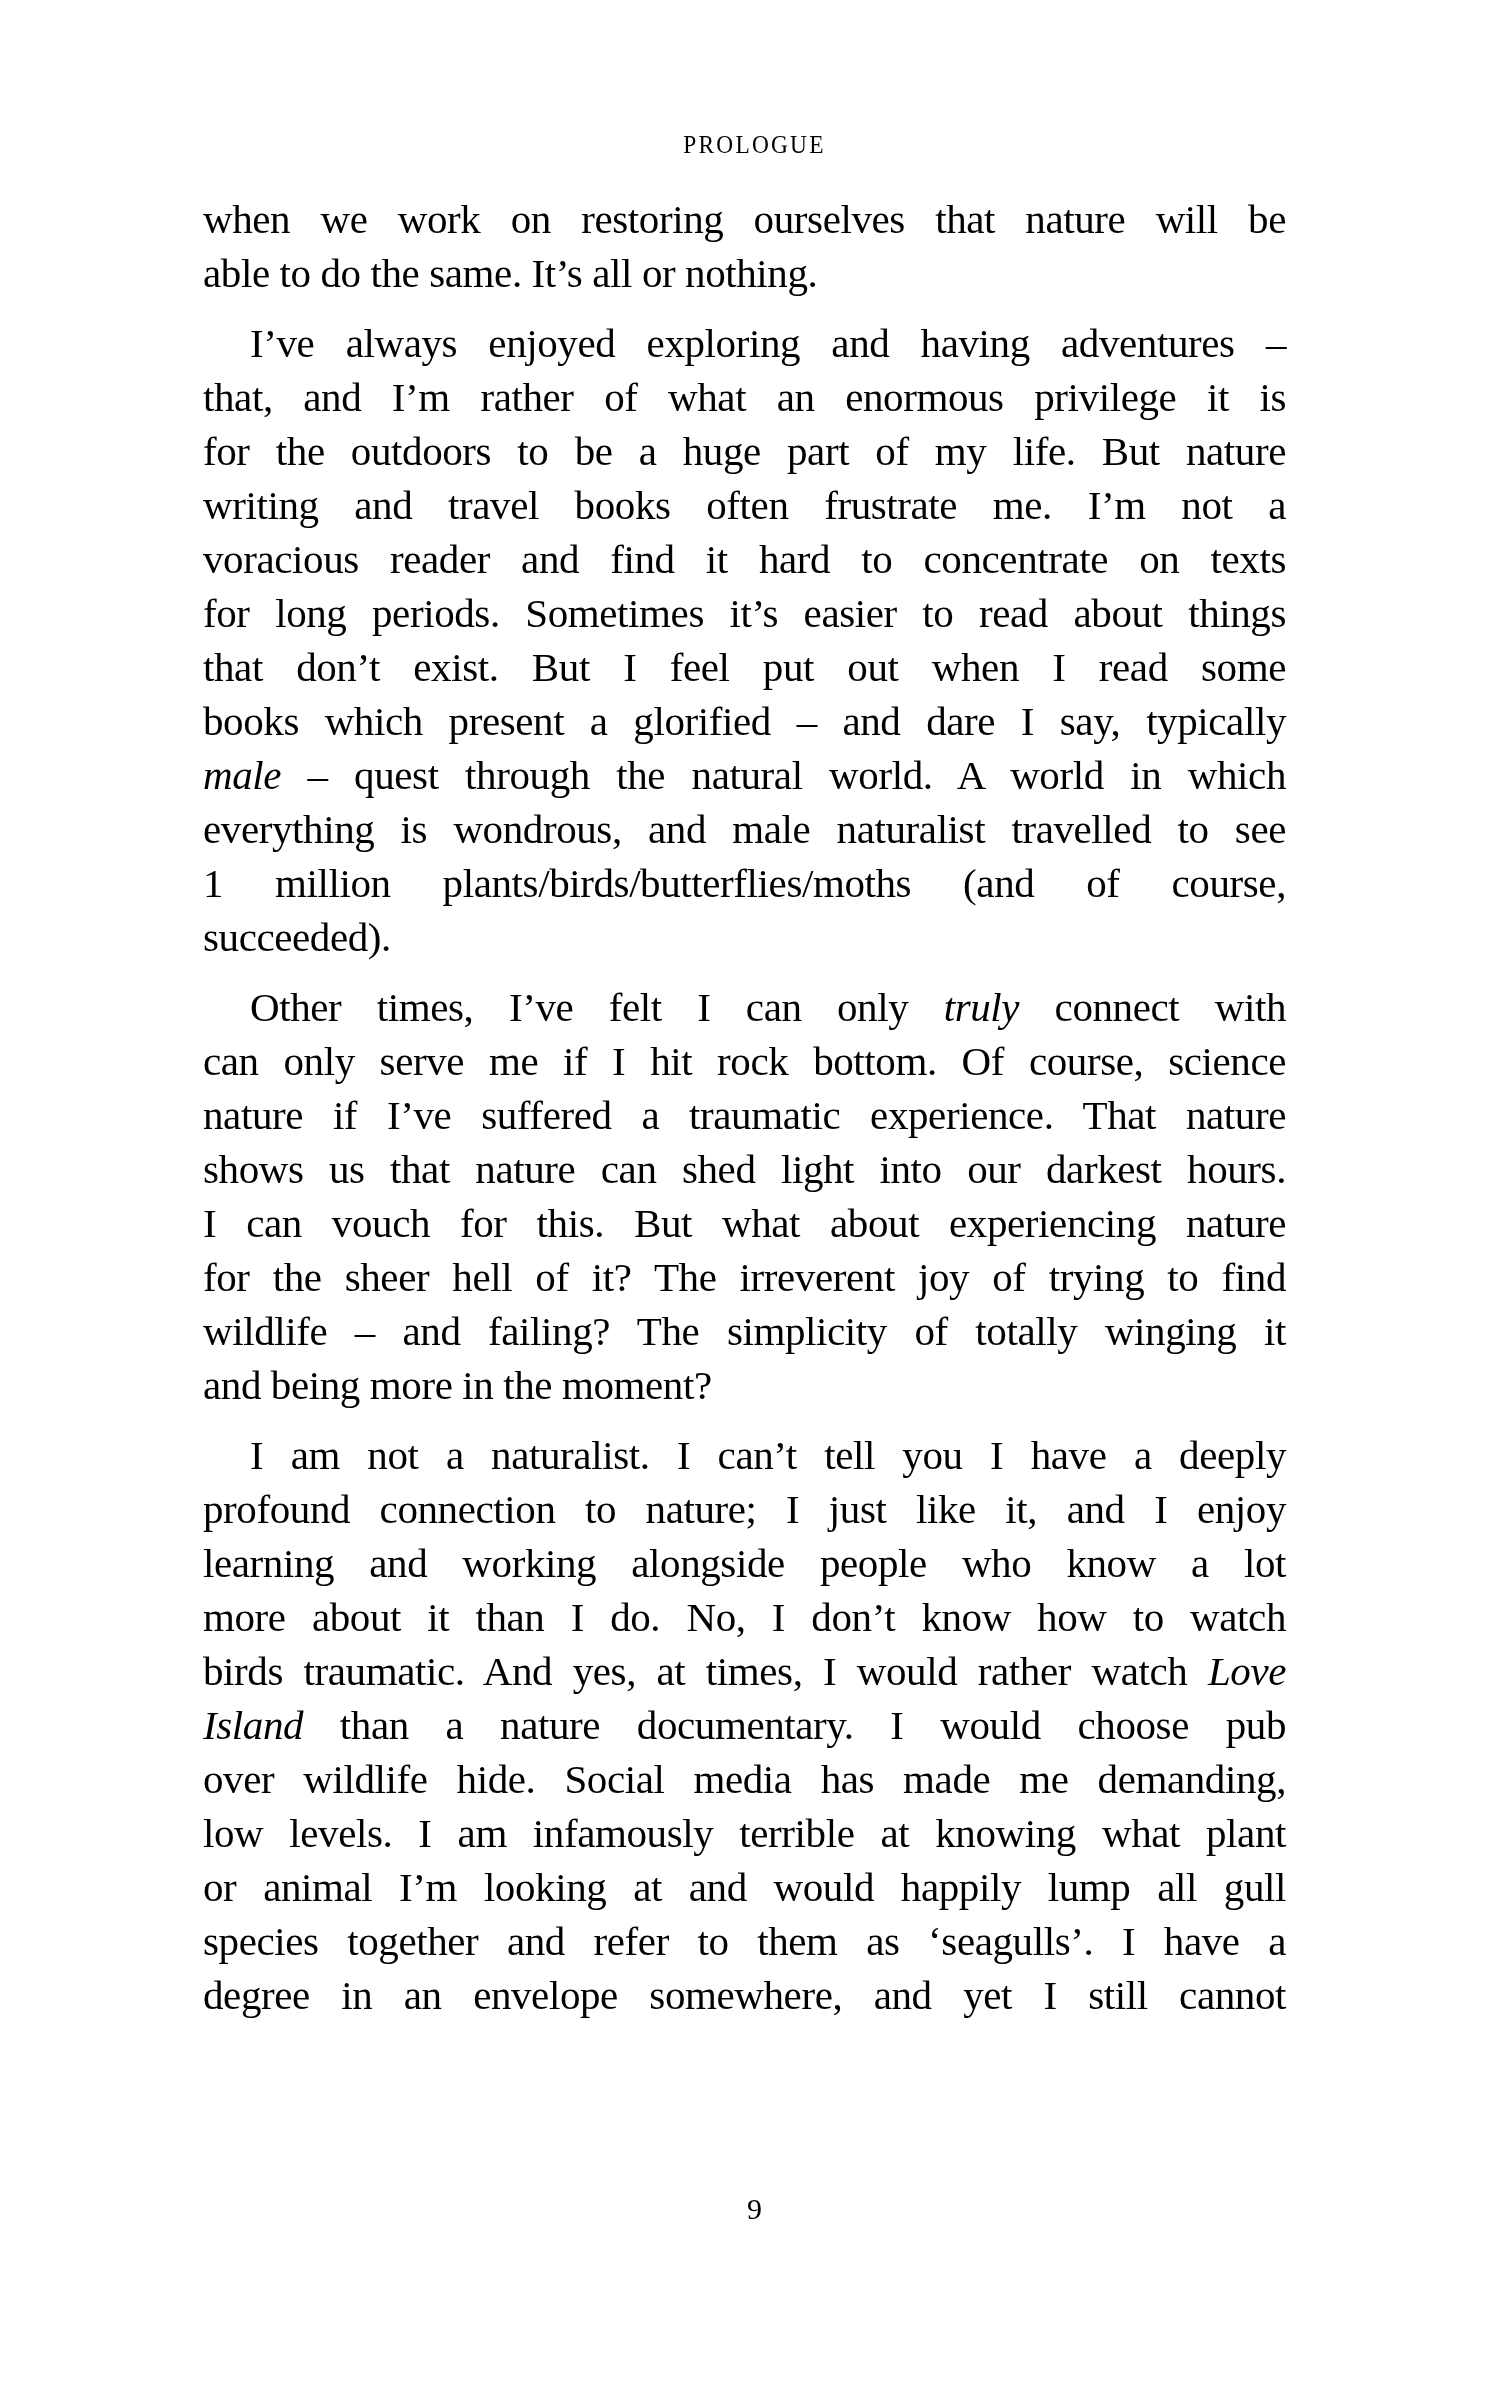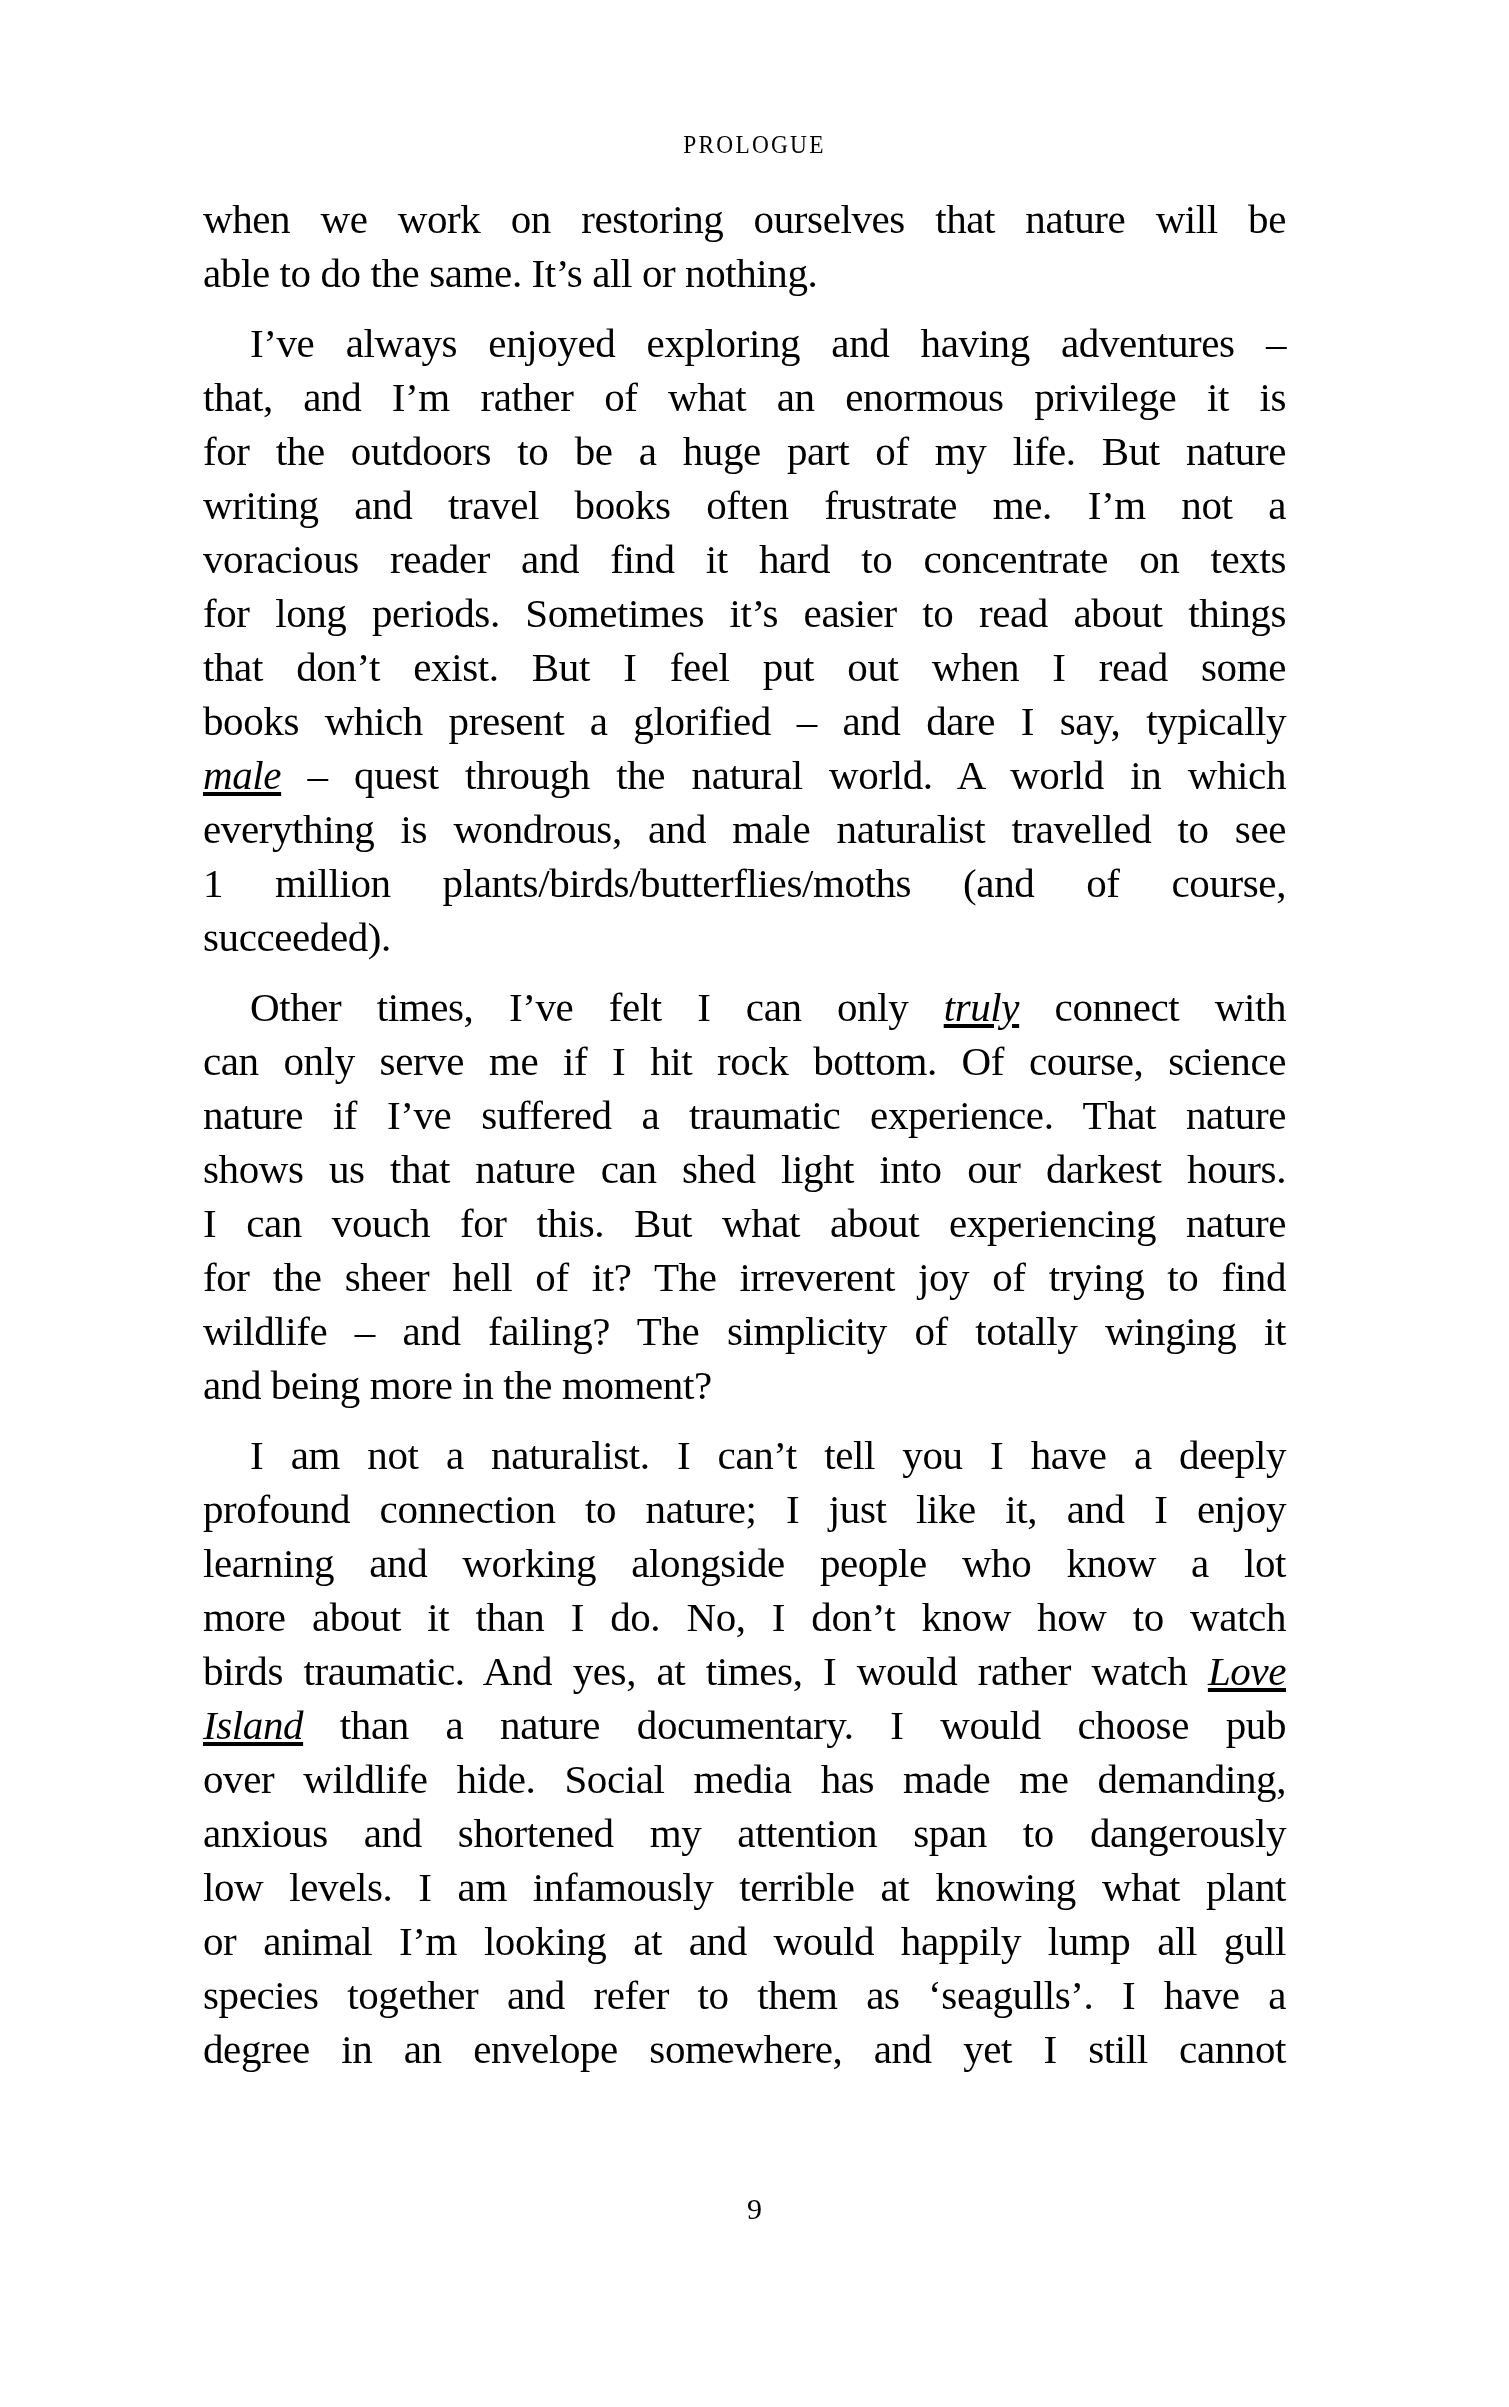--- a/index.html
+++ b/index.html
@@ -18,21 +18,21 @@
     position: absolute; left: 203px; top: 192px; width: 1083px;
   }
   .line {
     display: block; height: 54px; line-height: 54px;
     font-size: 41px; white-space: nowrap;
     text-align: justify; text-align-last: justify;
     letter-spacing: -0.4px;
   }
   .line.last { text-align-last: left; }
   .line.indent { text-indent: 47px; margin-top: 16px; }
-  .line i { font-style: italic; text-decoration: underline; }
+  .line i { font-style: italic; }
   .folio {
     position: absolute; left: 0; width: 1509px; top: 2192px;
     text-align: center; font-size: 30px;
   }
 </style>
 </head>
 <body>
 
 <div class="page">
   <div class="running-head">PROLOGUE</div>
@@ -59,21 +59,20 @@
       <div class="line"><span>for the sheer hell of it? The irreverent joy of trying to find</span></div>
       <div class="line"><span>wildlife – and failing? The simplicity of totally winging it</span></div>
       <div class="line last"><span>and being more in the moment?</span></div>
       <div class="line indent"><span>I am not a naturalist. I can’t tell you I have a deeply</span></div>
       <div class="line"><span>profound connection to nature; I just like it, and I enjoy</span></div>
       <div class="line"><span>learning and working alongside people who know a lot</span></div>
       <div class="line"><span>more about it than I do. No, I don’t know how to watch</span></div>
       <div class="line"><span>birds traumatic. And yes, at times, I would rather watch </span><i>Love</i></div>
       <div class="line"><i>Island</i><span> than a nature documentary. I would choose pub</span></div>
       <div class="line"><span>over wildlife hide. Social media has made me demanding,</span></div>
-      <div class="line"><span>anxious and shortened my attention span to dangerously</span></div>
       <div class="line"><span>low levels. I am infamously terrible at knowing what plant</span></div>
       <div class="line"><span>or animal I’m looking at and would happily lump all gull</span></div>
       <div class="line"><span>species together and refer to them as ‘seagulls’. I have a</span></div>
       <div class="line"><span>degree in an envelope somewhere, and yet I still cannot</span></div>
     </div>
   <div class="folio">9</div>
 </div>
 
 
 </body></html>

